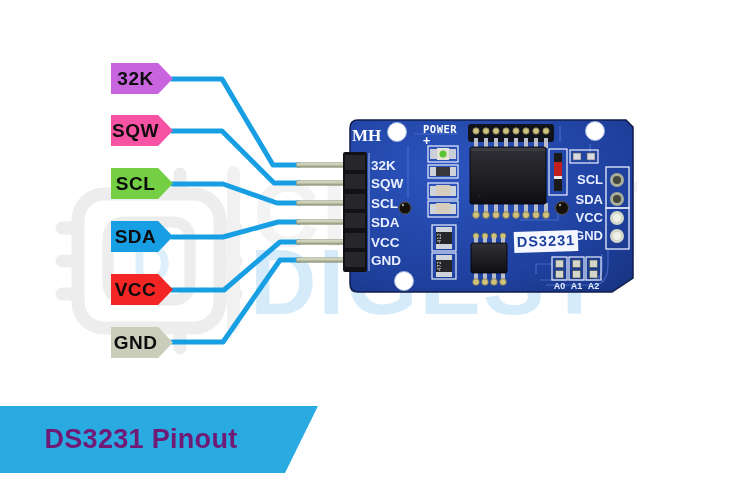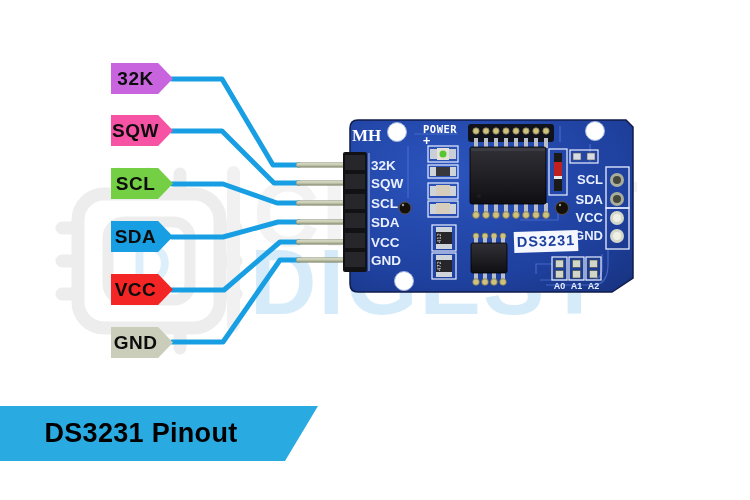--- a/index.html
+++ b/index.html
@@ -20,25 +20,25 @@
     position:absolute;left:111px;width:62px;height:31px;z-index:3;
     clip-path:polygon(0 0,76% 0,100% 50%,76% 100%,0 100%);
     display:flex;align-items:center;justify-content:center;
     box-sizing:border-box;padding-right:13px;
     font-weight:bold;font-size:19px;color:#0c0c0c;letter-spacing:.5px;
   }
   
   #module{position:absolute;left:290px;top:112px;z-index:4;}
   
   .banner{
-    position:absolute;left:0;top:406px;width:318px;height:55px;z-index:5;
+    position:absolute;left:0;top:406px;width:318px;height:67px;z-index:5;
     clip-path:polygon(0 0,100% 0,calc(100% - 33px) 100%,0 100%);
     display:flex;align-items:center;justify-content:center;
     box-sizing:border-box;padding-right:36px;
-    font-size:27px;font-weight:bold;color:#000000;letter-spacing:.3px;
+    font-size:27px;font-weight:bold;color:#701a75;letter-spacing:.3px;
   }
 </style>
 </head>
 <body>
 
 <div class="wm wm-chip">
   <svg width="205" height="200" viewBox="0 0 205 200">
     <g stroke="#ededed" stroke-width="13" stroke-linecap="round" fill="none">
       <rect x="30" y="38" width="142" height="134" rx="26"></rect>
       <rect x="60" y="66" width="82" height="78" rx="16" stroke-width="11"></rect>

